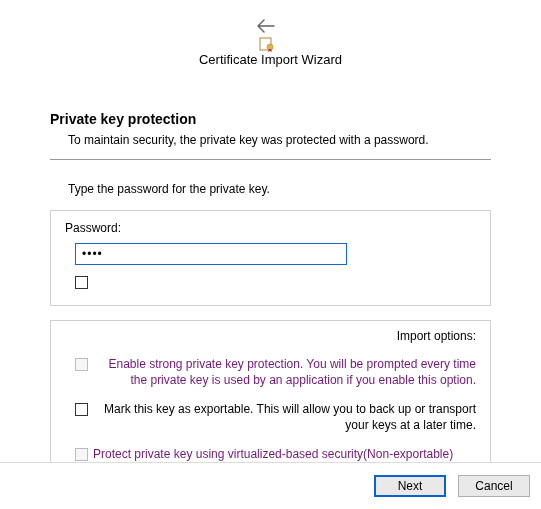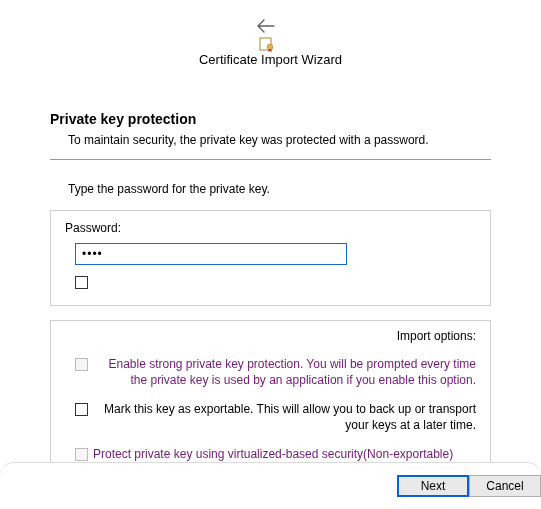--- a/index.html
+++ b/index.html
@@ -111,26 +111,25 @@
   }
   .check-label.disabled {
     color: #701a75;
   }
   .footer {
     position: absolute;
     bottom: 0;
     left: 0;
     right: 0;
     border-top: 1px solid #dcdcdc;
-    padding: 12px 0;
+    padding: 12px 11px;
     display: flex;
     justify-content: flex-end;
-    gap: 0;
+    gap: 12px;
     background: #fff;
-    border-radius: 14px;
   }
   .btn {
     min-width: 72px;
     height: 22px;
     border: 1px solid #aeaeae;
     background: #e9e9e9;
     font-family: inherit;
     font-size: 12px;
     padding: 0 12px;
     cursor: pointer;

